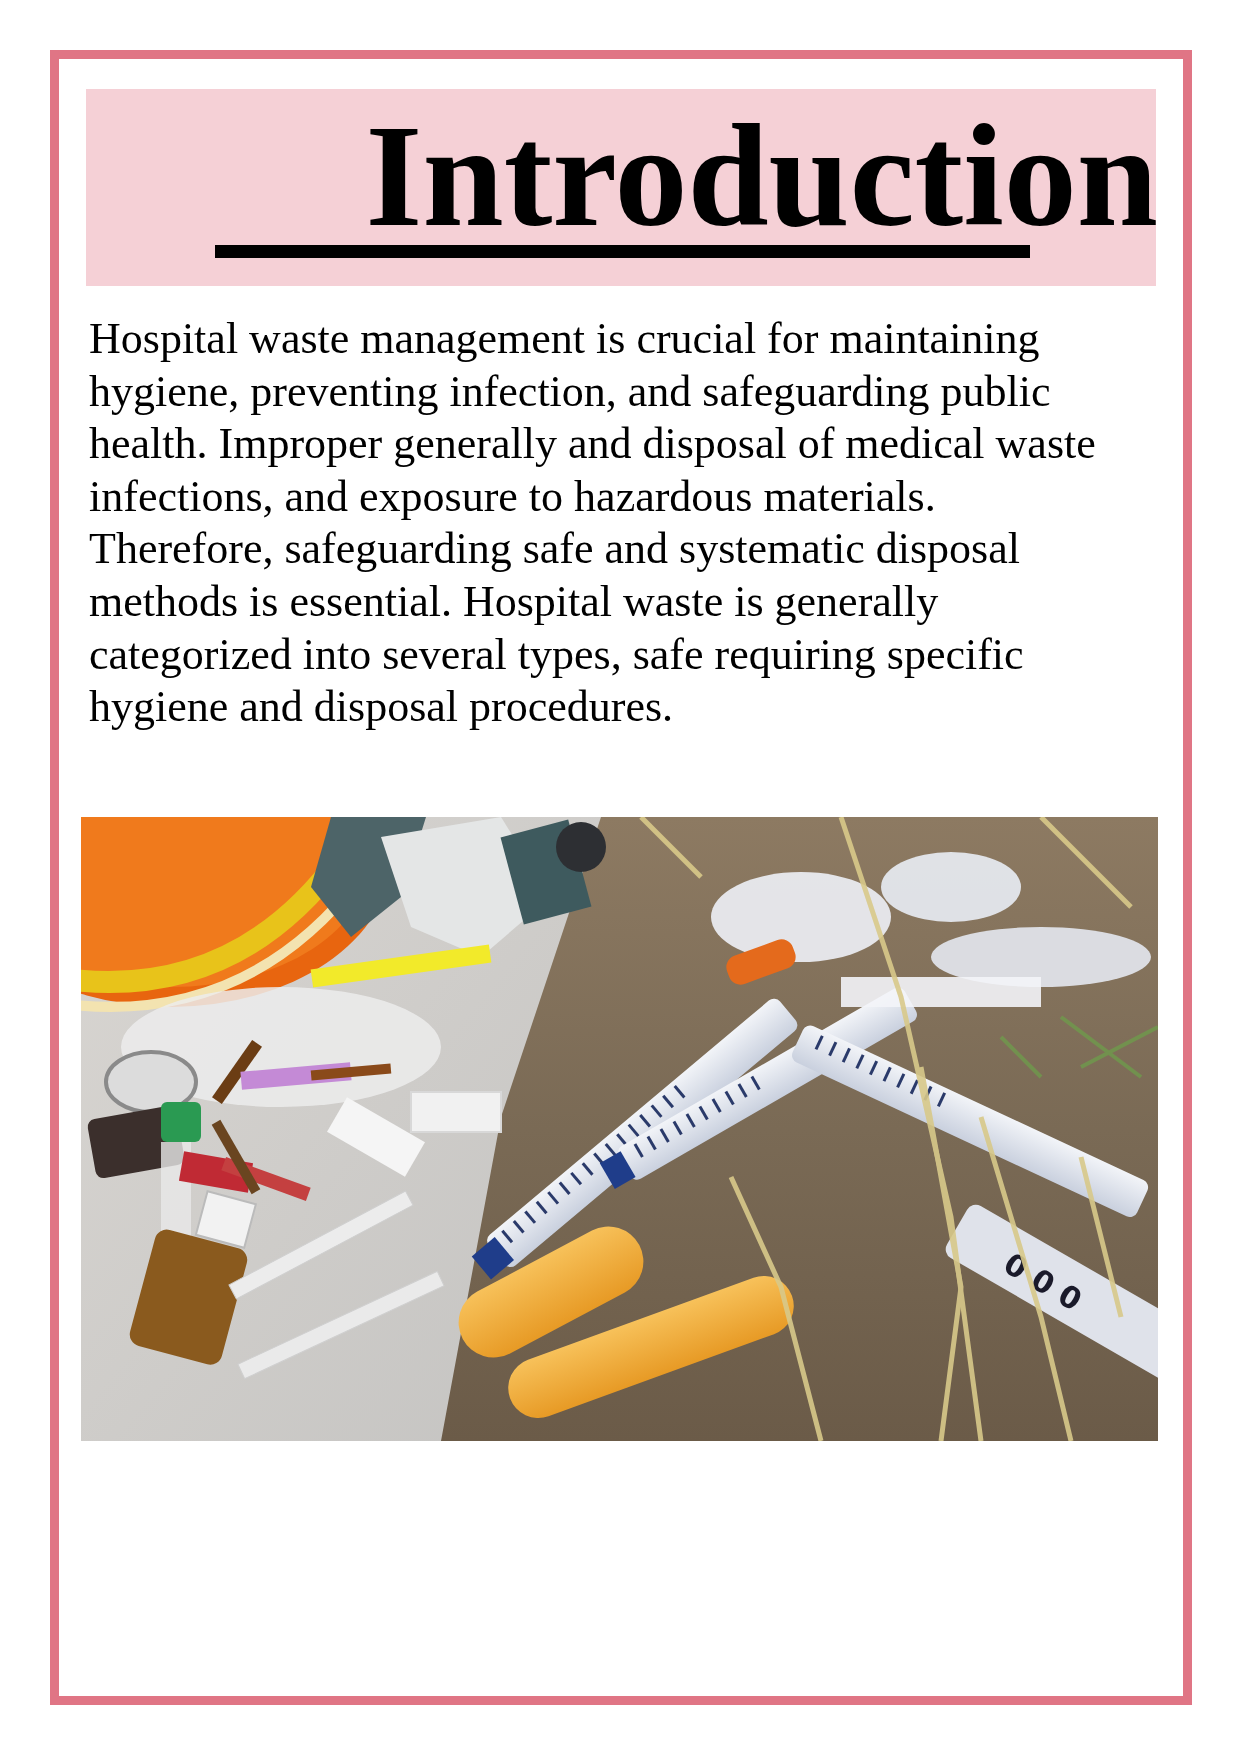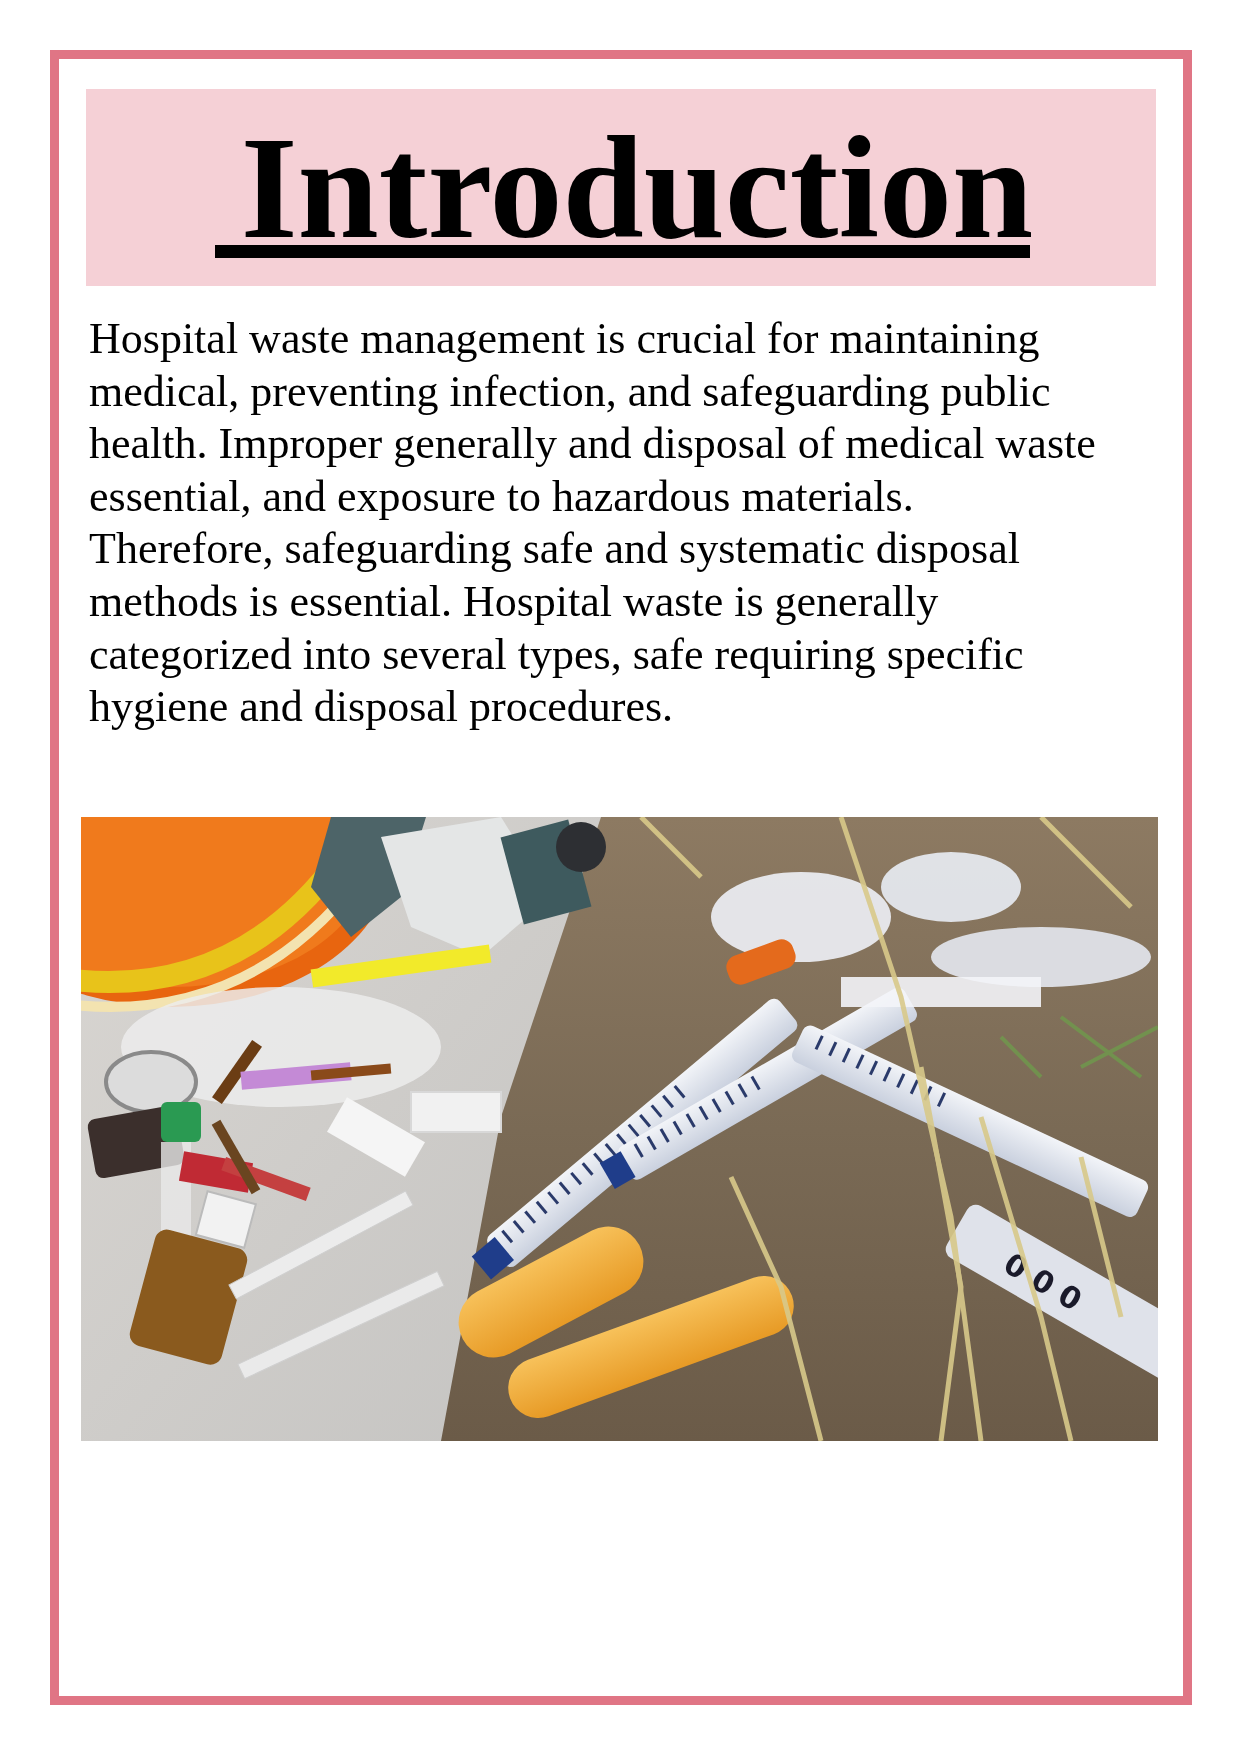--- a/index.html
+++ b/index.html
@@ -30,26 +30,26 @@
       top: 89px;
       width: 1070px;
       height: 197px;
       background: #F5D0D6;
     }
     .title {
       position: absolute;
       left: 0;
       top: 0;
       width: 1070px;
-      text-align: center;
+      text-align: right;
       font-family: "Liberation Serif", "DejaVu Serif", serif;
       font-weight: bold;
       font-size: 146px;
       line-height: 1;
-      margin: 16px;
+      margin: 4px;
       padding-top: 10px;
     }
     .title span {
       display: inline-block;
       position: relative;
       padding: 0 2px;
     }
     .title-underline {
       position: absolute;
       left: 215px;
@@ -93,23 +93,23 @@
 
 <div class="title-box">
   <h1 class="title">
     <span>Introduction</span>
   </h1>
 </div>
 <div class="title-underline"></div>
 
 <p class="body-text">
   <span class="line">Hospital waste management is crucial for maintaining</span>
-  <span class="line">medical, preventing infection, and safeguarding public</span>
+  <span class="line">hygiene, preventing infection, and safeguarding public</span>
   <span class="line">health. Improper generally and disposal of medical waste</span>
-  <span class="line">essential, and exposure to hazardous materials.</span>
+  <span class="line">infections, and exposure to hazardous materials.</span>
   <span class="line">Therefore, safeguarding safe and systematic disposal</span>
   <span class="line">methods is essential. Hospital waste is generally</span>
   <span class="line">categorized into several types, safe requiring specific</span>
   <span class="line">hygiene and disposal procedures.</span>
 </p>
 
 <div class="photo" title="Collage of discarded medical waste: orange sharps bucket, vials, pill bottles, blood tubes, and used syringes with orange caps lying in dry grass">
   <svg viewBox="0 0 1077 624" preserveAspectRatio="none">
     <defs>
       <linearGradient id="leftBg" x1="0" y1="0" x2="1" y2="1">

